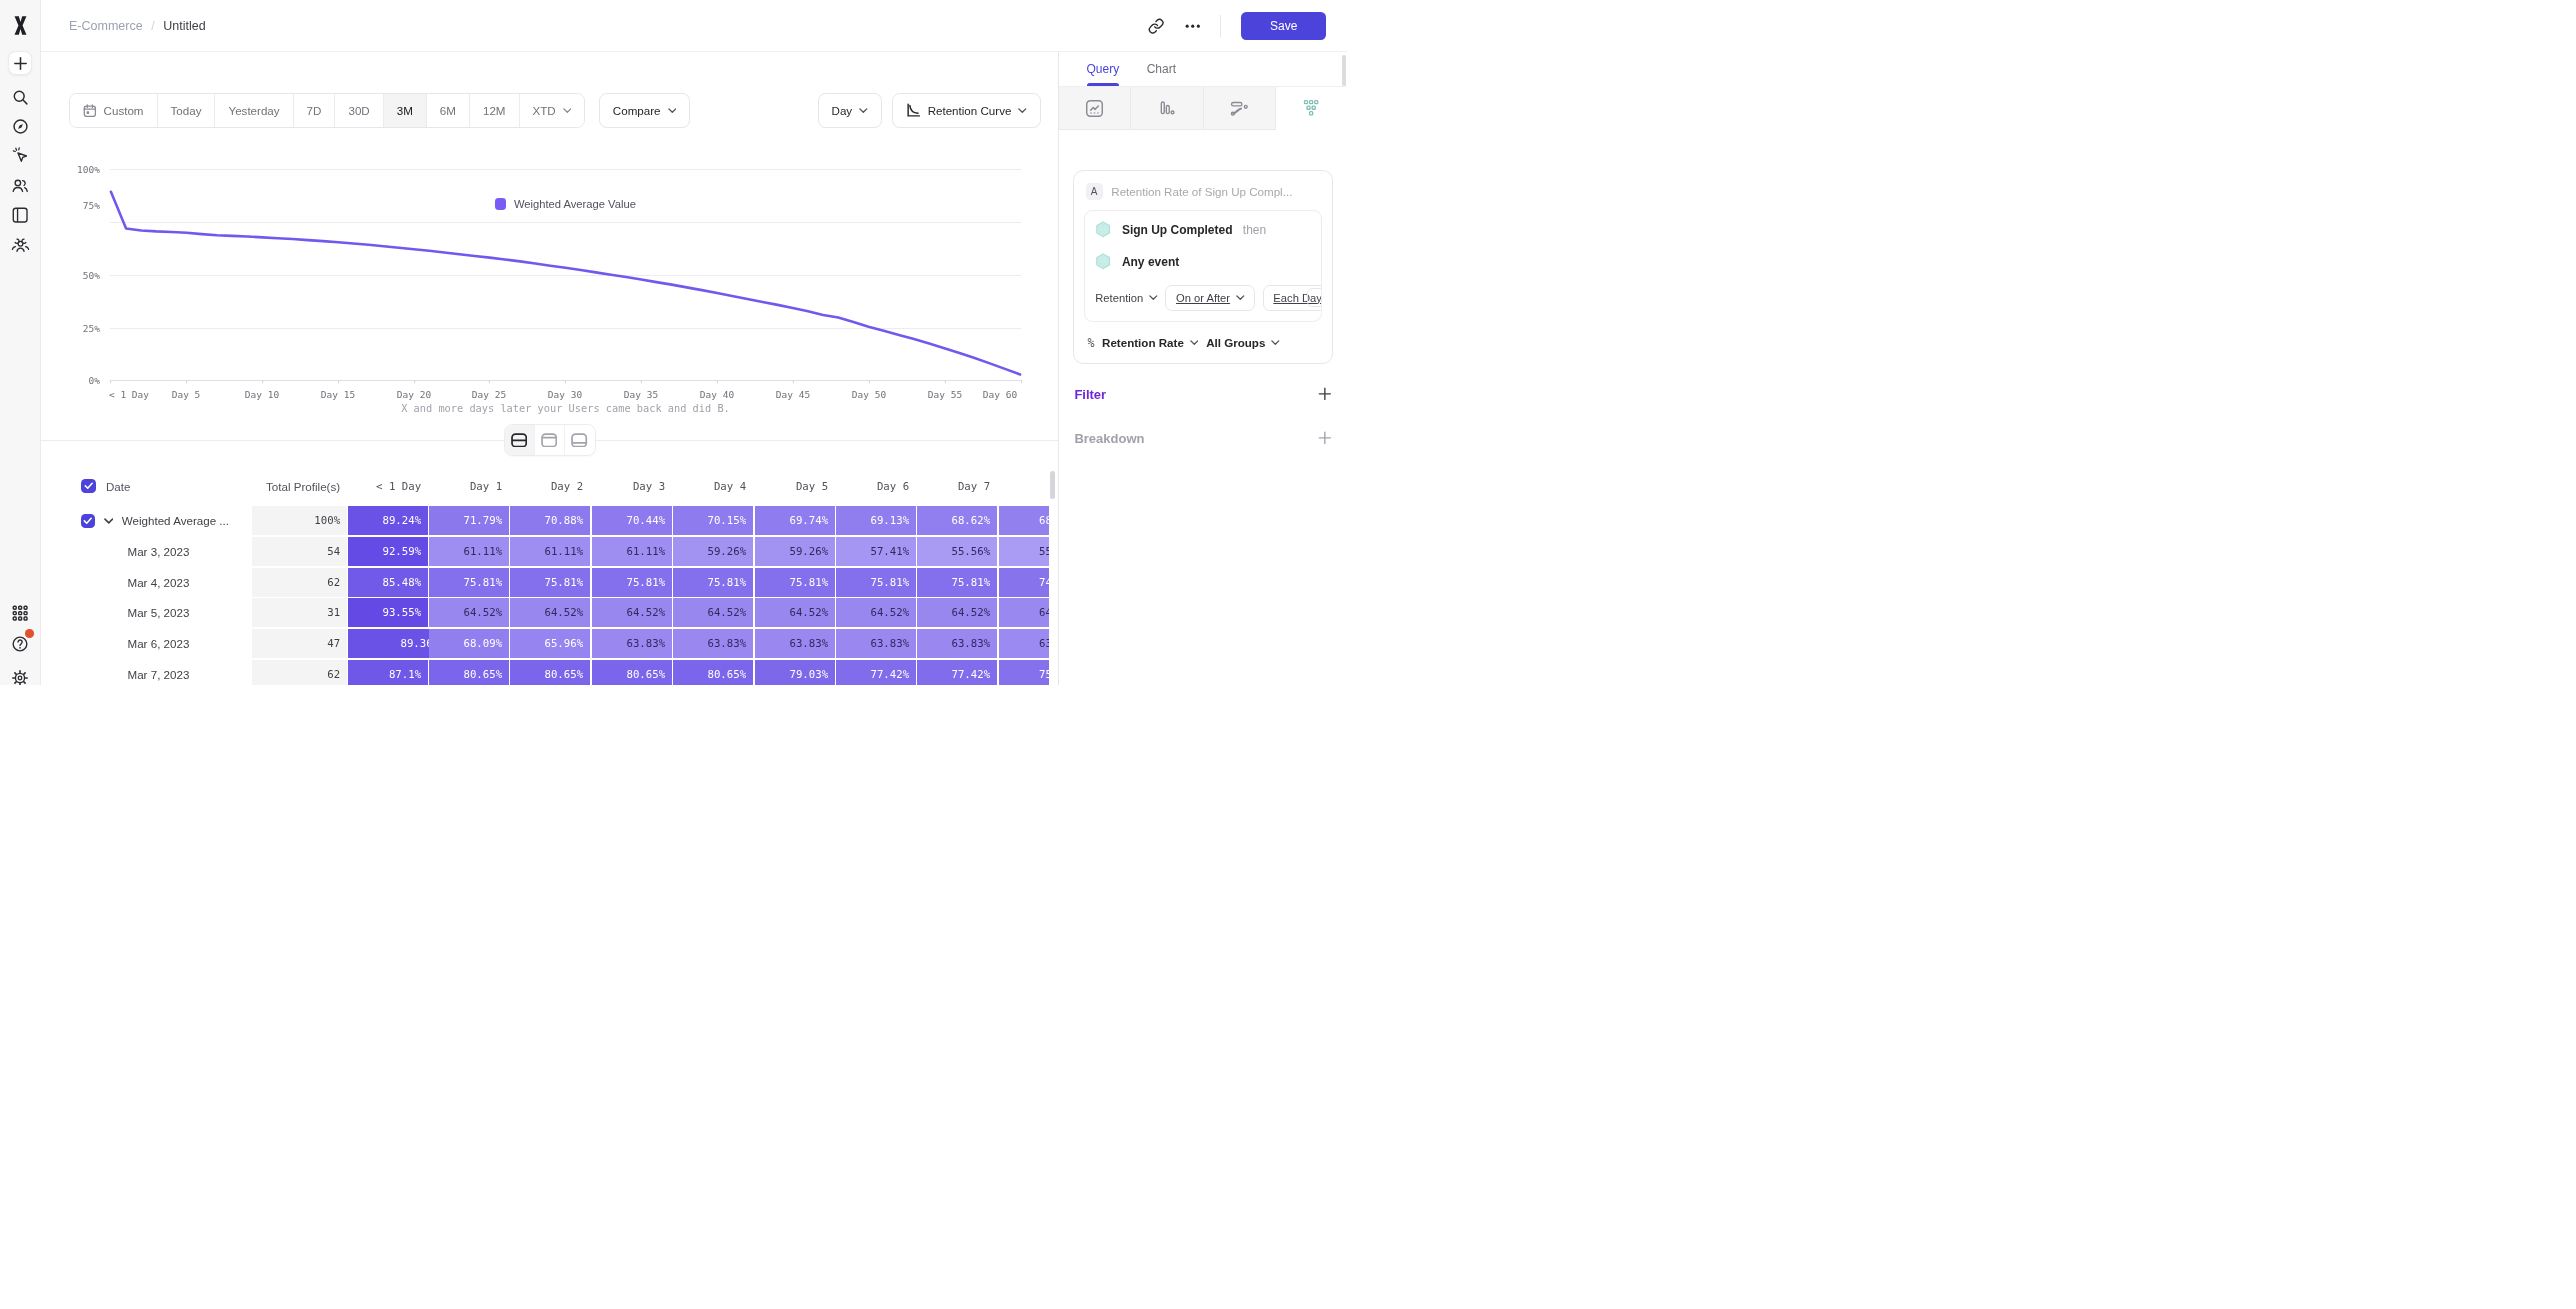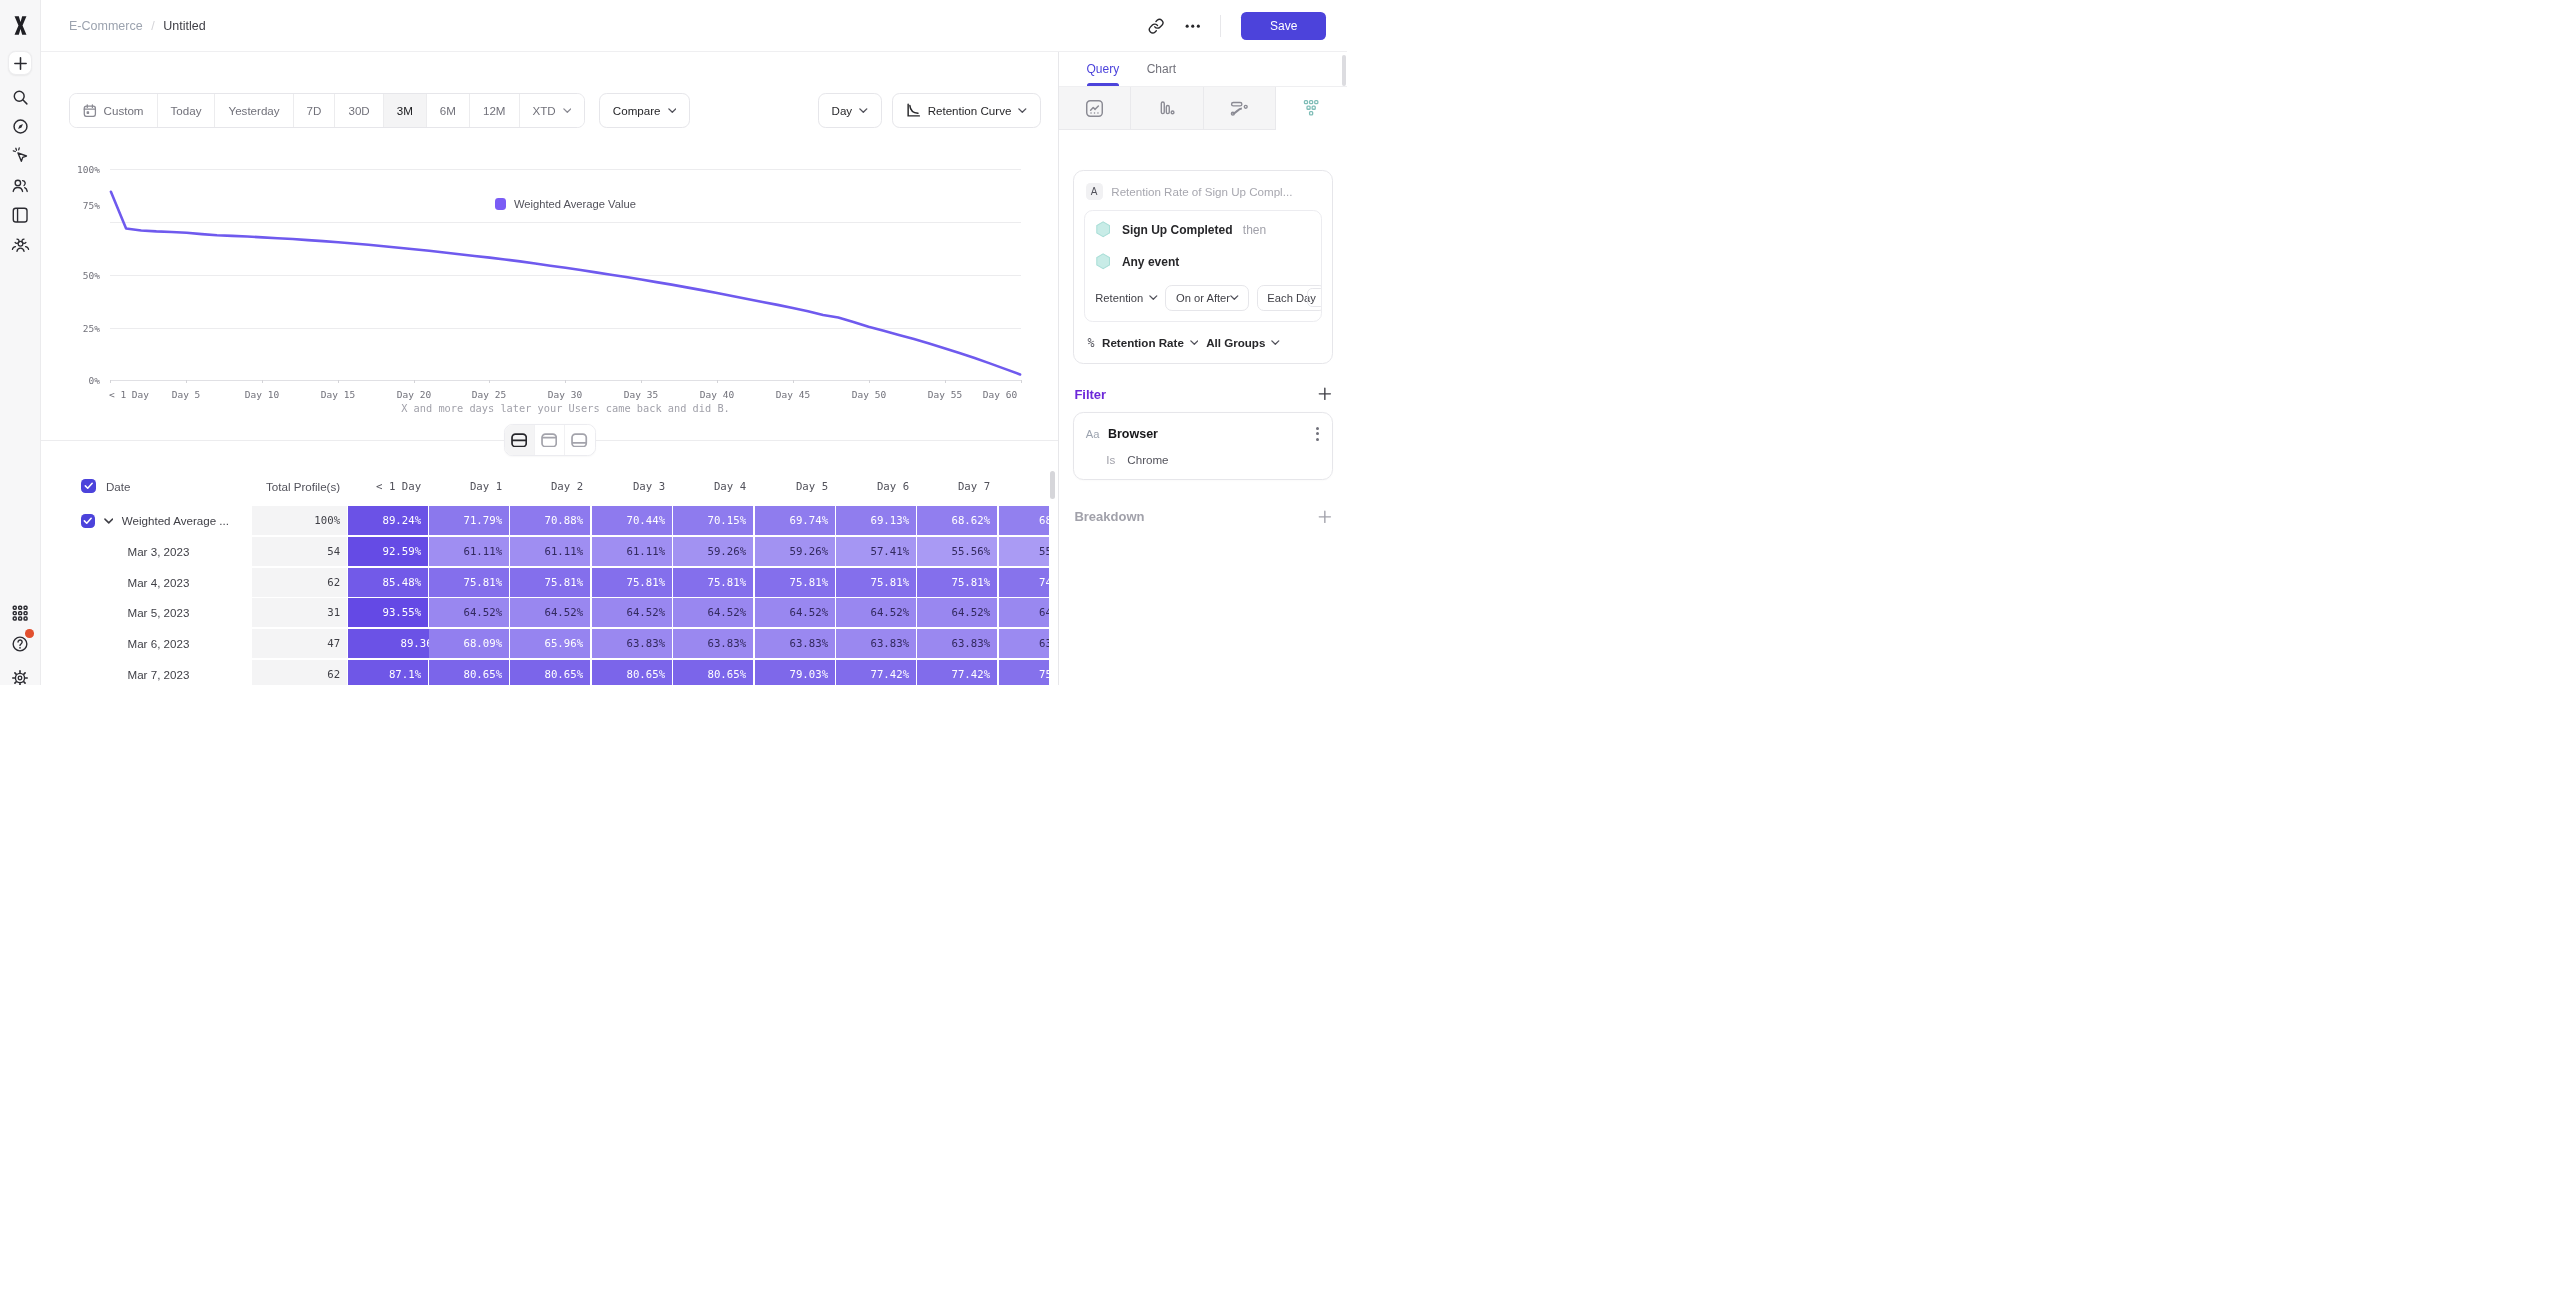--- a/index.html
+++ b/index.html
@@ -86,21 +86,21 @@
   #query-card { border:0.9px solid #e6e6ea; border-radius:10.3px; padding:10.3px; margin-top:26px; }
   #q-head { display:flex; align-items:center; gap:8.6px; padding:1.7px 1.7px 10.3px; }
   #q-badge { width:17px; height:17px; border-radius:4.3px; background:#f1f1f3; color:#52525b; font-size:10px; display:flex; align-items:center; justify-content:center; }
   #q-title { color:#a7a7af; font-size:11.6px; white-space:nowrap; overflow:hidden; }
   #inner-card { border:0.9px solid #ececf0; border-radius:8.6px; padding:10.3px 10.3px 10.3px; overflow:hidden; }
   .event-row { display:flex; align-items:center; gap:10.3px; margin-bottom:13.7px; cursor:pointer; }
   .event-name { font-size:12px; font-weight:700; color:#27272a; }
   .event-suffix { font-size:12px; color:#a1a1aa; }
   #controls-row { display:flex; align-items:center; gap:7.7px; margin-top:1.7px; position:relative; }
   .plain-dd { display:flex; align-items:center; gap:6px; font-size:11.2px; color:#3f3f46; background:none; border:none; font-family:inherit; cursor:pointer; }
-  .boxed-dd { display:flex; align-items:center; height:26px; padding:0 9.5px; font-size:11.2px; color:#3f3f46; background:#fff; border:0.9px solid #e6e6ea; border-radius:6.9px; font-family:inherit; cursor:pointer; white-space:nowrap; }
+  .boxed-dd { display:flex; align-items:center; gap:6px; height:26px; padding:0 9.5px; font-size:11.2px; color:#3f3f46; background:#fff; border:0.9px solid #e6e6ea; border-radius:6.9px; font-family:inherit; cursor:pointer; white-space:nowrap;text-decoration:underline; }
   #ctrl-sliver { position:absolute; right:-15.5px; top:3.4px; width:19px; height:19px; border:0.9px solid #e6e6ea; border-radius:5.2px; }
   #measure-row { display:flex; align-items:center; gap:7.7px; padding:13.7px 3.4px 3.4px; font-size:11.6px; color:#27272a; }
   .strong-dd { display:flex; align-items:center; gap:6px; font-weight:700; color:#27272a; background:none; border:none; font-size:11.6px; font-family:inherit; cursor:pointer; }
   .section-head { display:flex; align-items:center; justify-content:space-between; margin-top:22.3px; padding:0 1.7px; }
   .section-head .title { font-size:13px; font-weight:700; color:#6d28d9; }
   .section-head.muted .title { color:#a1a1aa; }
   .plus-btn { background:none; border:none; color:#3f3f46; cursor:pointer; display:flex; }
   .section-head.muted .plus-btn { color:#a1a1aa; }
   #filter-card { border:0.9px solid #e6e6ea; border-radius:10.3px; padding:12px 12px 13.7px; margin-top:10.3px; box-shadow:0 0.9px 1.7px rgba(0,0,0,.02); }
   #filter-row1 { display:flex; align-items:center; gap:8.6px; }
@@ -596,35 +596,20 @@
 
       <div class="section-head">
         <span class="title">Filter</span>
         <button class="plus-btn">
           <svg width="13.7" height="13.7" viewBox="0 0 16 16">
               <path d="M8 1.5v13M1.5 8h13" stroke="currentColor" stroke-width="1.6" stroke-linecap="round"></path>
             </svg>
         </button>
       </div>
 
-      <div id="filter-card">
-        <div id="filter-row1">
-          <span id="filter-type">Aa</span>
-          <span id="filter-prop">Browser</span>
-          <button class="kebab">
-              <i></i>
-              <i></i>
-              <i></i>
-            </button>
-        </div>
-        <div id="filter-row2">
-          <span id="filter-op">Is</span>
-          <span id="filter-val">Chrome</span>
-        </div>
-      </div>
 
       <div class="section-head muted" style="margin-top:29px">
         <span class="title">Breakdown</span>
         <button class="plus-btn">
           <svg width="13.7" height="13.7" viewBox="0 0 16 16">
               <path d="M8 1.5v13M1.5 8h13" stroke="currentColor" stroke-width="1.6" stroke-linecap="round"></path>
             </svg>
         </button>
       </div>
     </div>

